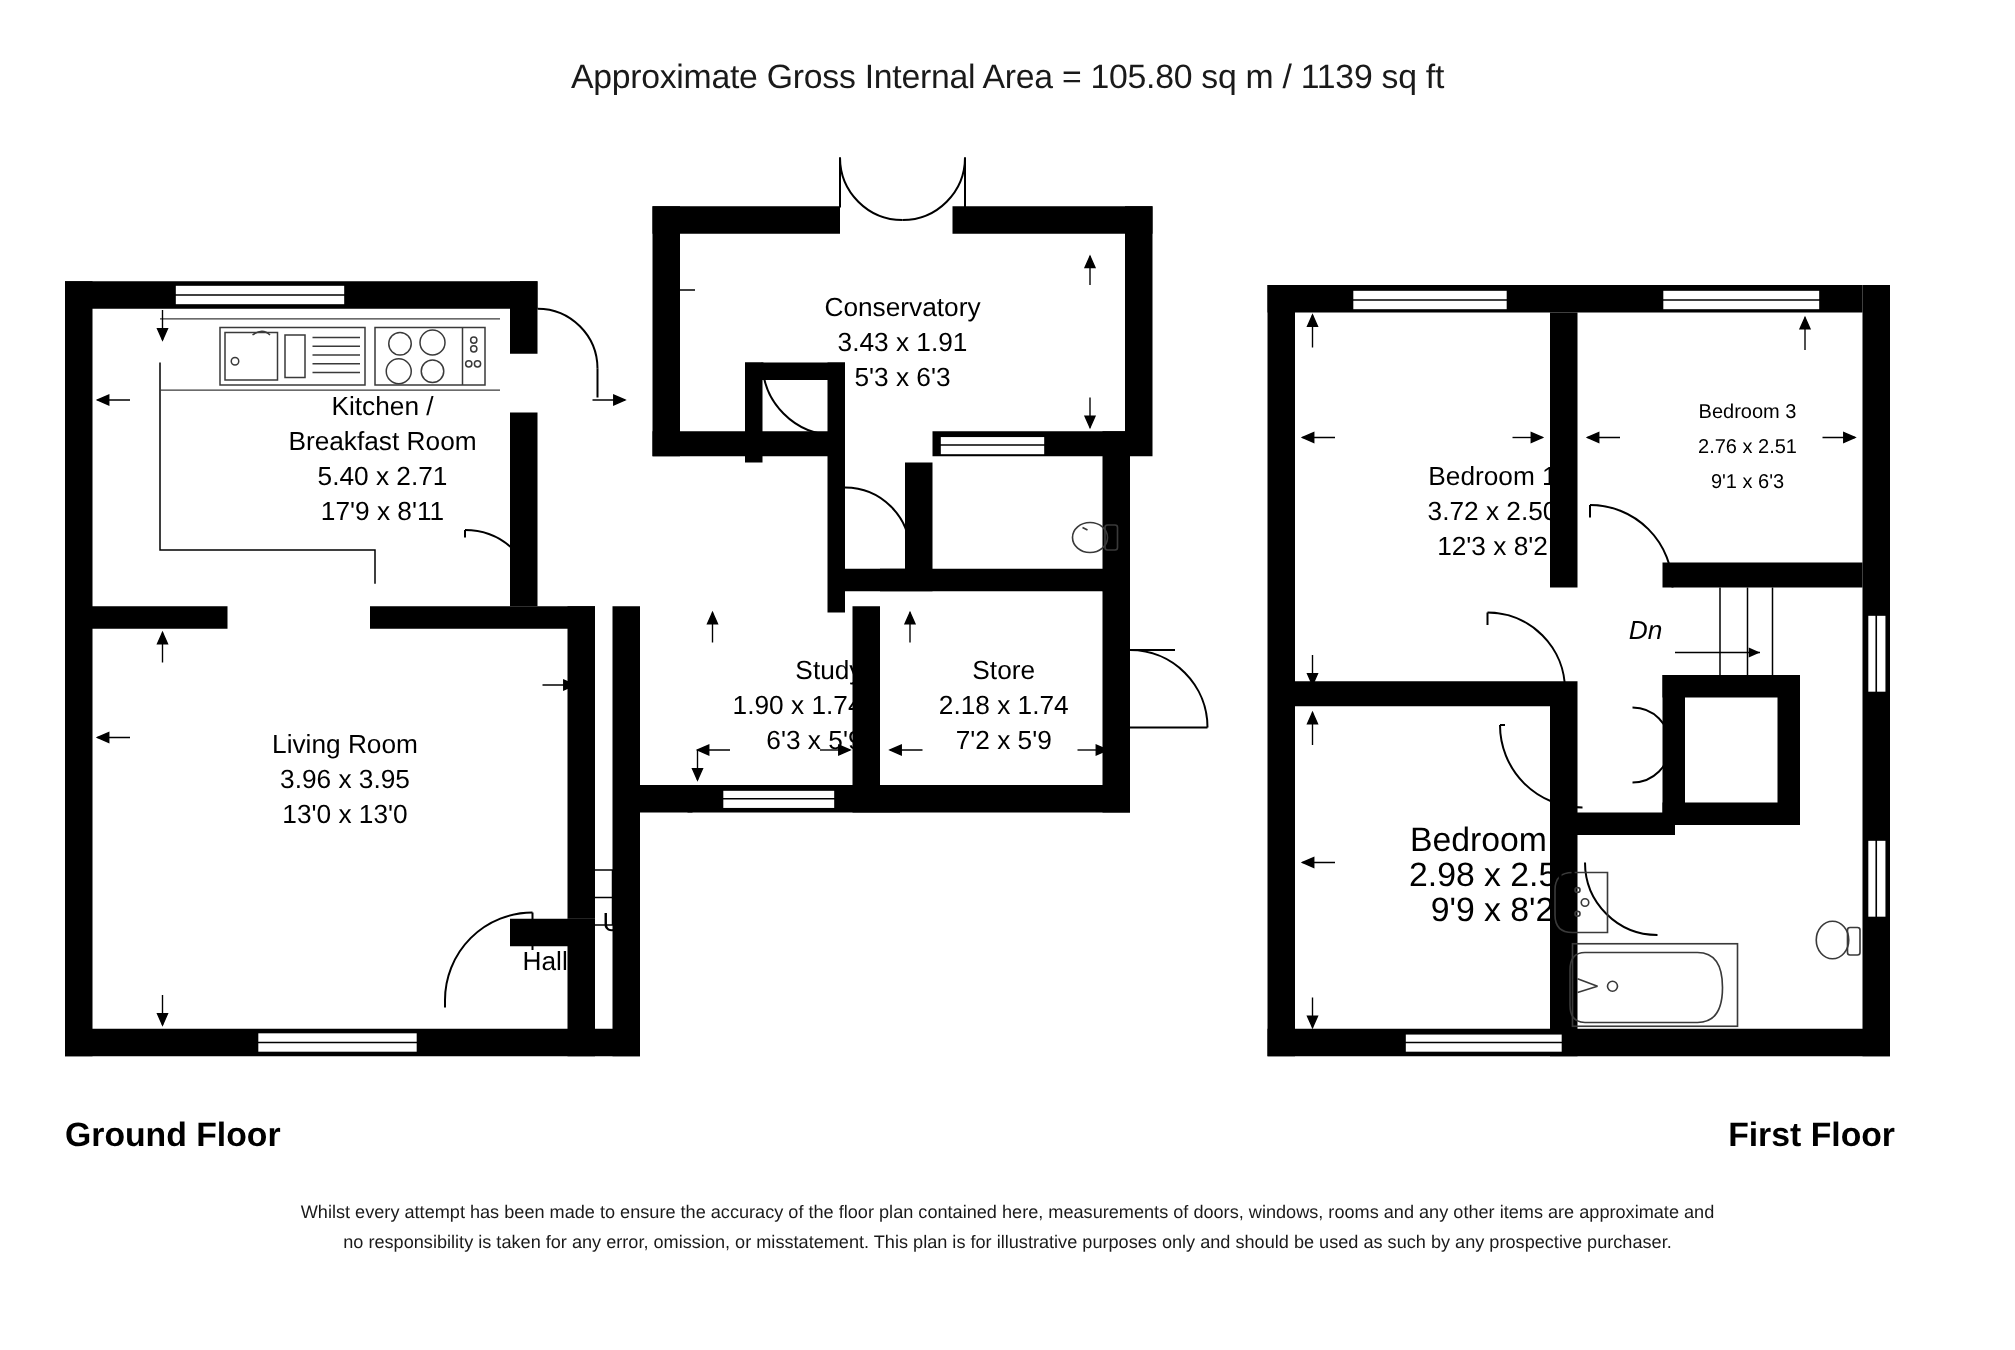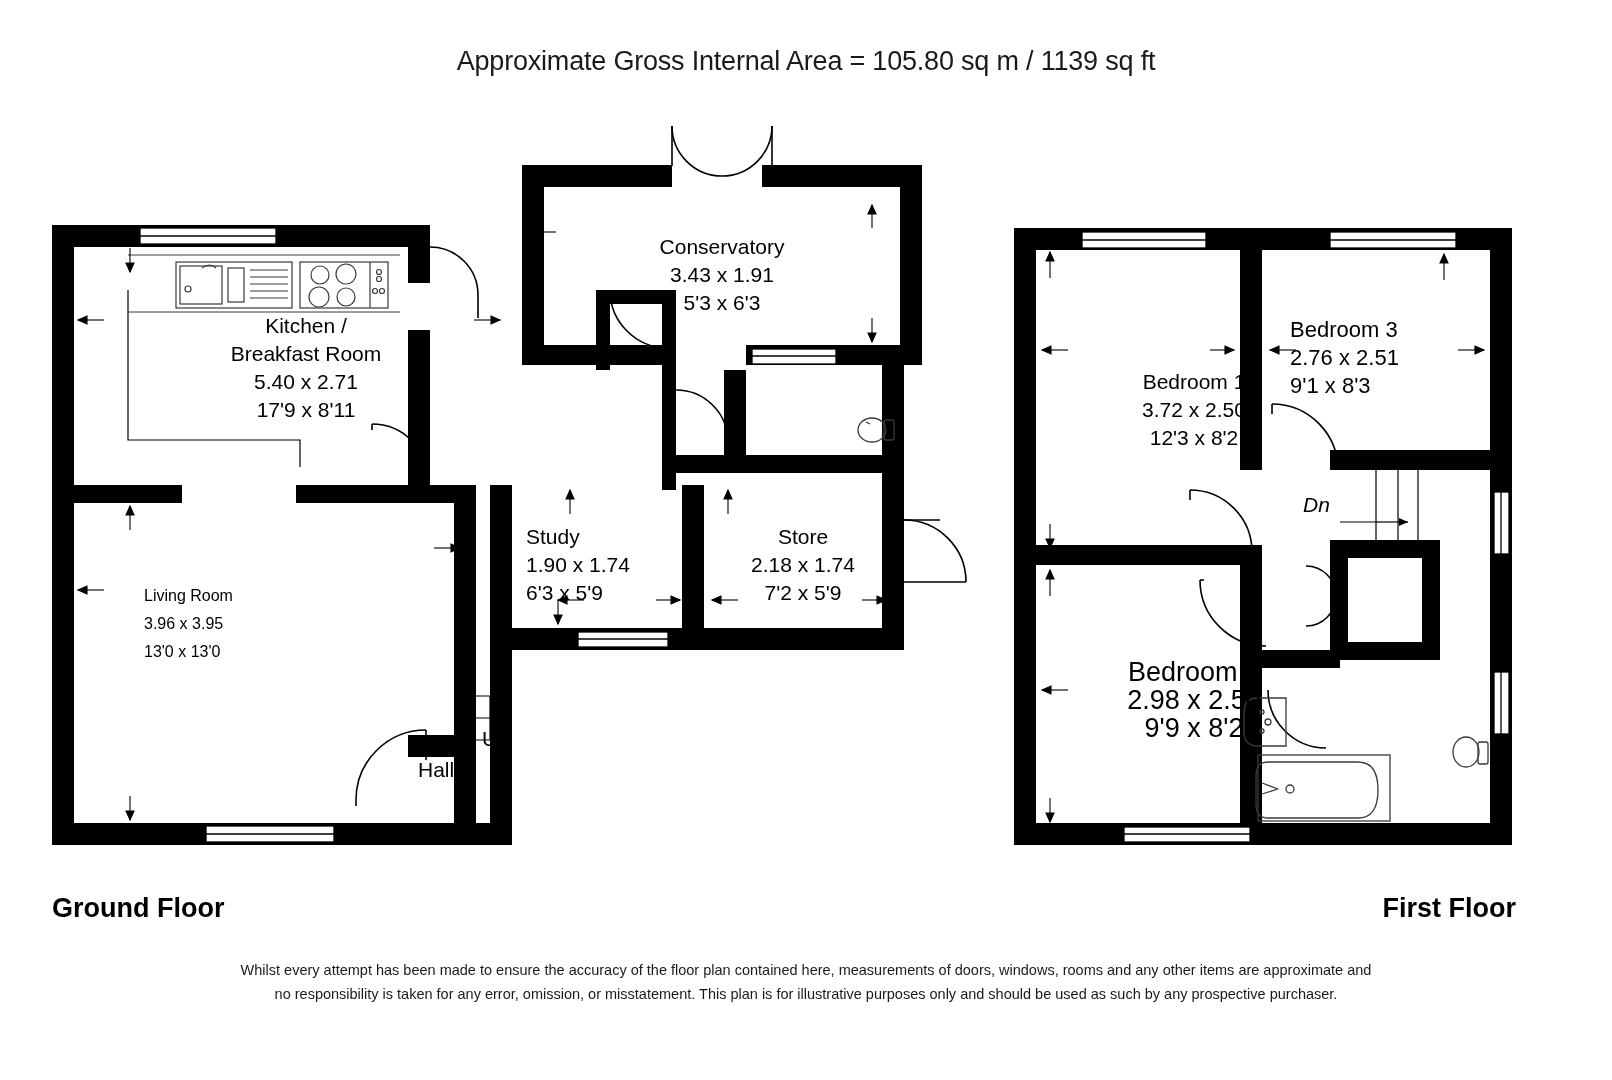--- a/index.html
+++ b/index.html
@@ -367,27 +367,27 @@
     <div>5.40 x 2.71</div>
     <div>17'9 x 8'11</div>
   </div>
 
   <div style="position:absolute; left:612px; top:233px; width:220px; text-align:center; font-size:21px; line-height:28px;">
     <div>Conservatory</div>
     <div>3.43 x 1.91</div>
     <div>5'3 x 6'3</div>
   </div>
 
-  <div style="position:absolute; left:144px; top:582px; width:220px; text-align:left; font-size:16px; line-height:28px;">
+  <div style="position:absolute; left:166px; top:582px; width:220px; text-align:center; font-size:21px; line-height:28px;">
     <div>Living Room</div>
     <div>3.96 x 3.95</div>
     <div>13'0 x 13'0</div>
   </div>
 
-  <div style="position:absolute; left:526px; top:523px; width:164px; text-align:left; font-size:21px; line-height:28px;">
+  <div style="position:absolute; left:526px; top:523px; width:164px; text-align:right; font-size:21px; line-height:28px;">
     <div>Study</div>
     <div>1.90 x 1.74</div>
     <div>6'3 x 5'9</div>
   </div>
 
   <div style="position:absolute; left:712px; top:523px; width:182px; text-align:center; font-size:21px; line-height:28px;">
     <div>Store</div>
     <div>2.18 x 1.74</div>
     <div>7'2 x 5'9</div>
   </div>
@@ -395,24 +395,24 @@
   <div style="position:absolute; left:418px; top:758px; font-size:21px;">Hall</div>
 
   <div style="position:absolute; left:482px; top:727px; font-size:21px;">Up</div>
 
   <div style="position:absolute; left:1086px; top:368px; width:216px; text-align:center; font-size:21px; line-height:28px;">
     <div>Bedroom 1</div>
     <div>3.72 x 2.50</div>
     <div>12'3 x 8'2</div>
   </div>
 
-  <div style="position:absolute; left:1290px; top:316px; width:216px; text-align:left; font-size:22px; line-height:28px;">
+  <div style="position:absolute; left:1290px; top:316px; width:216px; text-align:center; font-size:16px; line-height:28px;">
     <div>Bedroom 3</div>
     <div>2.76 x 2.51</div>
-    <div>9'1 x 8'3</div>
+    <div>9'1 x 6'3</div>
   </div>
 
   <div style="position:absolute; left:1086px; top:658px; width:216px; text-align:center; font-size:27px; line-height:28px;">
     <div>Bedroom 2</div>
     <div>2.98 x 2.50</div>
     <div>9'9 x 8'2</div>
   </div>
 
   <div style="position:absolute; left:1303px; top:493px; font-size:21px;font-style:italic;">Dn</div>
 

